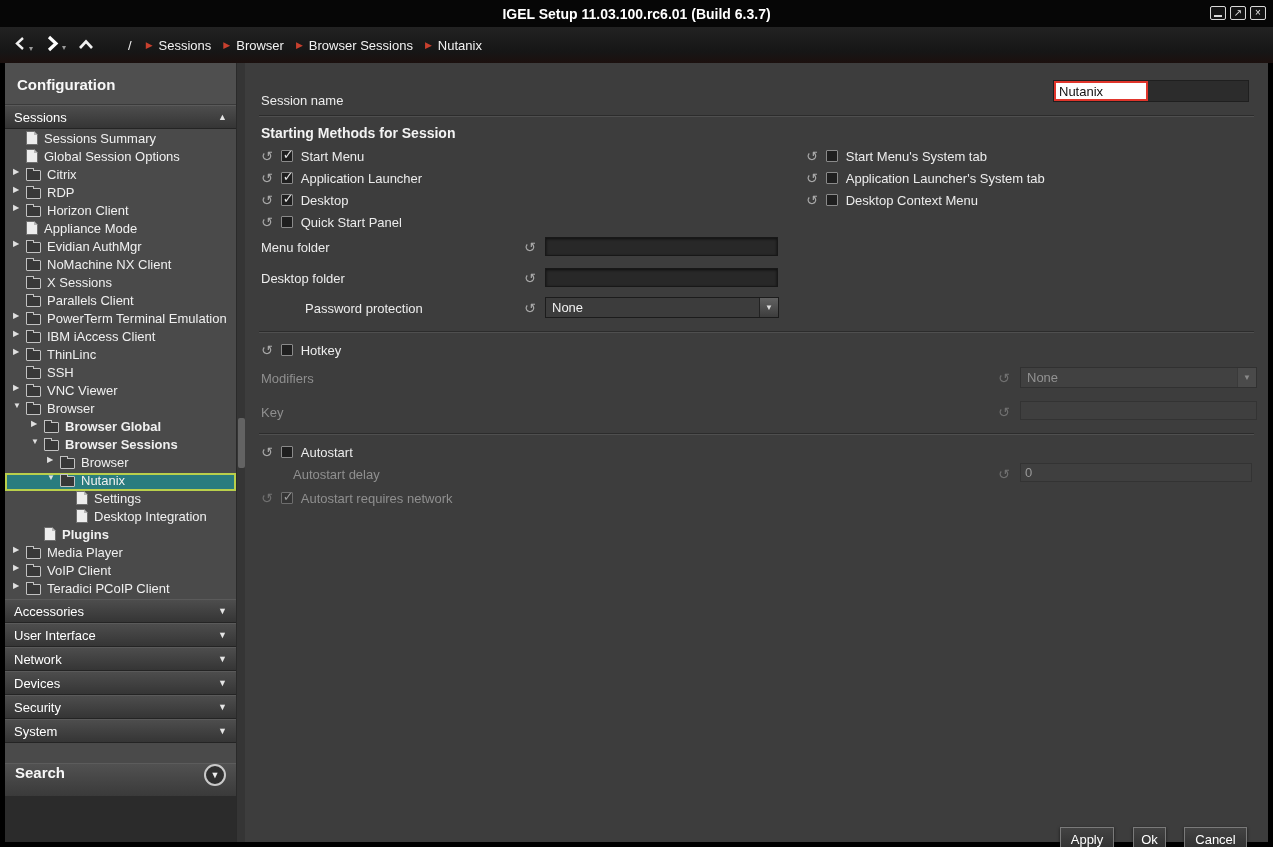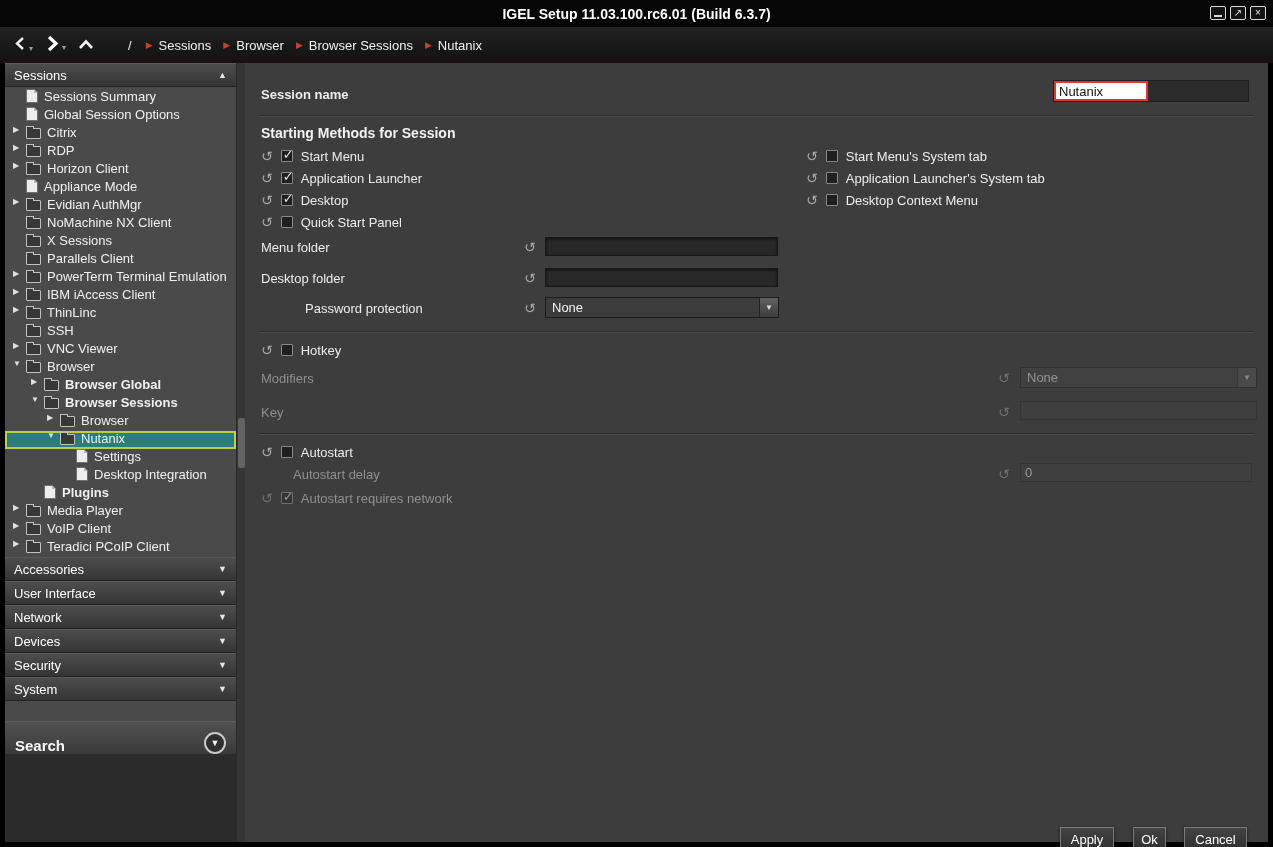--- a/index.html
+++ b/index.html
@@ -31,21 +31,21 @@
   .tree-arrow{width:13px;flex:none;font-size:8px;color:#e0e0e0;}
   .aw-right::before{content:"▶";}
   .aw-down::before{content:"▼";}
   .tree-icon{flex:none;margin-right:6px;position:relative;}
   .ic-folder,.ic-folder-open{width:13px;height:9px;background:#383838;border:1px solid #c2c2c2;border-radius:1px;margin-top:3px;}
   .ic-folder::before,.ic-folder-open::before{content:"";position:absolute;top:-3px;left:-1px;width:6px;height:2px;background:#383838;border:1px solid #c2c2c2;border-bottom:none;}
   .ic-doc{width:10px;height:12px;background:#ededed;border:1px solid #6f6f6f;}
   .ic-doc::before{content:"";position:absolute;top:-1px;right:-1px;width:0;height:0;border-top:4px solid #4a4a4a;border-left:4px solid #b5b5b5;}
   .sel-true{background:#2a7c7e;outline:2px solid #b9cf4b;outline-offset:-2px;}
   .side-gap{height:20px;background:#4a4a4a;flex:none;}
-  .search-bar{height:33px;flex:none;background:linear-gradient(#515151,#3a3a3a);border-top:1px solid #5c5c5c;display:flex;align-items:flex-end;justify-content:space-between;padding:0 10px;color:#f7f7f7;font-weight:bold;font-size:15px;box-sizing:border-box;}
+  .search-bar{height:33px;flex:none;background:linear-gradient(#515151,#3a3a3a);border-top:1px solid #5c5c5c;display:flex;align-items:flex-start;justify-content:space-between;padding:0 10px;color:#f7f7f7;font-weight:bold;font-size:15px;box-sizing:border-box;}
   .search-btn{width:22px;height:22px;border-radius:50%;border:2px solid #c9c9c9;background:#2f2f2f;color:#eee;display:flex;align-items:center;justify-content:center;font-size:9px;box-sizing:border-box;}
   .side-fill{flex:1;background:#2b2b2b;}
   
   .scroll-strip{position:absolute;left:236px;top:63px;width:9px;bottom:5px;background:#353535;border-left:1px solid #2a2a2a;box-sizing:border-box;}
   .scroll-thumb{position:absolute;top:355px;left:1px;width:7px;height:50px;background:#636363;border-radius:2px;}
   
   .content{position:absolute;left:245px;top:63px;right:5px;bottom:5px;background:#3d3d3d;}
   .lbl{position:absolute;font-size:13px;color:#ececec;white-space:nowrap;}
   .lbl-dis{color:#8f8f8f;}
   .sec-title{position:absolute;font-size:14px;font-weight:bold;color:#f3f3f3;}
@@ -124,20 +124,21 @@
       </span>
 
       <span class="crumb">
         <span class="crumb-arrow">▶</span>
         <span class="crumb-label">Nutanix</span>
       </span>
     </span>
 </div>
 
 <div class="sidebar">
+  <div class="side-title">Configuration</div>
   <div class="sec-header">
     <span>Sessions</span>
     <span class="sec-tri">▲</span>
   </div>
   <div class="tree">
 
       <div class="tree-row d0">
         <span class="tree-arrow aw-none"></span>
         <span class="tree-icon ic-doc"></span>
         <span class="tree-label">Sessions Summary</span>
@@ -332,21 +333,21 @@
   </div>
   <div class="side-fill"></div>
 </div>
 
 <div class="scroll-strip">
   <div class="scroll-thumb"></div>
 </div>
 
 <div class="content">
 
-  <span class="lbl" style="left:16px;top:24px;font-weight:bold;">Session name</span>
+  <span class="lbl" style="left:16px;top:30px;">Session name</span>
   <div class="session-field">
     <input class="sn-input" value="Nutanix" style="">
   </div>
 
   <div class="divider" style="top:52px;"></div>
 
   <span class="sec-title" style="left:16px;top:62px;">Starting Methods for Session</span>
 
   <div class="col" style="left:16px;top:82px;">
 

